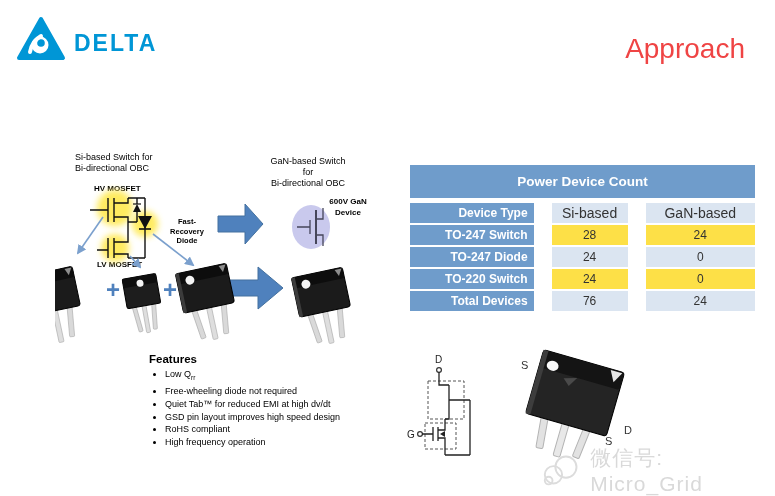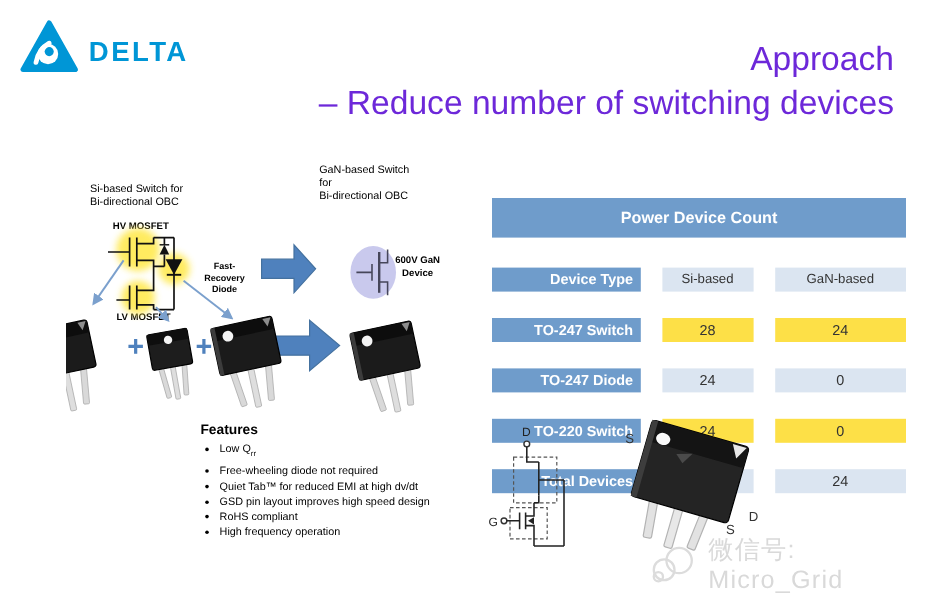--- a/index.html
+++ b/index.html
@@ -1,40 +1,40 @@
 <!DOCTYPE html>
 <html><head>
 <meta charset="utf-8">
 <style>
   html,body{margin:0;padding:0;background:#fff;}
   .slide{position:relative;width:775px;height:496px;background:#ffffff;overflow:hidden;
          font-family:"Liberation Sans", sans-serif;color:#111;}
   
   .logo{position:absolute;left:16px;top:14px;display:flex;align-items:center;}
   .logo-text{color:#0096d6;font-size:23px;font-weight:bold;letter-spacing:2px;margin-left:8px;margin-top:10px;}
-  .title{position:absolute;right:30px;top:30px;text-align:right;color:#6d28d9;
+  .title{position:absolute;right:30px;top:30px;text-align:right;color:#ef4444;
          font-size:28px;line-height:37px;white-space:nowrap;}
   
   .dlabel{position:absolute;font-weight:bold;color:#000;}
   .sec-head{font-size:9px;line-height:11px;font-weight:normal;}
   
   .pd-table{position:absolute;left:410px;top:165px;width:345px;font-size:12px;}
   .pd-title{height:33px;background:#6f9ccb;color:#fff;font-weight:bold;font-size:13.5px;
             display:flex;align-items:center;justify-content:center;}
   .pd-rows{margin-top:5px;display:flex;flex-direction:column;gap:2px;}
-  .pd-row{display:flex;gap:18px;height:20px;margin-top:20px;}
+  .pd-row{display:flex;gap:18px;height:20px;}
   .pd-cell{display:flex;align-items:center;justify-content:center;color:#333;}
   .pd-type{width:130px;background:#6f9ccb;color:#fff;font-weight:bold;justify-content:flex-end;padding-right:6px;}
   .pd-si{width:84px;}
   .pd-gan{width:121px;}
-  .row-head .pd-si,.row-head .pd-gan{background:#dbe5f1;font-size:11px;}
+  .row-head .pd-si,.row-head .pd-gan{background:#dbe5f1;font-size:14px;}
   .row-a .pd-si,.row-a .pd-gan{background:#fde047;}
   .row-b .pd-si,.row-b .pd-gan{background:#dbe5f1;}
   
-  .features{position:absolute;left:167px;top:353px;width:250px;}
+  .features{position:absolute;left:149px;top:353px;width:250px;}
   .features h3{margin:0;font-size:11.5px;color:#000;}
   .features ul{margin:3px 0 0 16px;padding:0;}
   .features li{font-size:9px;line-height:12.9px;color:#000;}
   .features sub{font-size:6.5px;}
   
   .watermark{position:absolute;left:540px;top:444px;display:flex;align-items:center;color:#d9d9d9;}
   .watermark .wm-text{font-size:21px;margin-left:6px;letter-spacing:1px;}
   svg{display:block;}
 </style>
 </head>
@@ -47,38 +47,37 @@
       <polygon points="3,44 25,5 47,44" fill="#0096d6" stroke="#0096d6" stroke-width="4" stroke-linejoin="round"></polygon>
       <circle cx="24" cy="31" r="8.5" fill="#ffffff"></circle>
       <circle cx="25" cy="29" r="3.8" fill="#0096d6"></circle>
       <path d="M14,38 Q16,27 25,22" stroke="#ffffff" stroke-width="4" fill="none" stroke-linecap="round"></path>
     </svg>
     <div class="logo-text">DELTA</div>
   </div>
 
   <div class="title">
     <div>Approach</div>
-    <div>– Reduce number of switching devices</div>
   </div>
 
   <div class="dlabel sec-head" style="left:75px;top:152px;">
     <div>Si-based Switch for</div>
     <div>Bi-directional OBC</div>
   </div>
-  <div class="dlabel sec-head" style="left:266px;top:136px;width:84px;text-align:left;">
+  <div class="dlabel sec-head" style="left:266px;top:156px;width:84px;text-align:center;">
     <div>GaN-based Switch for</div>
     <div>Bi-directional OBC</div>
   </div>
   <div class="dlabel" style="left:94px;top:184px;font-size:8px;">HV MOSFET</div>
   <div class="dlabel" style="left:97px;top:260px;font-size:8px;">LV MOSFET</div>
   <div class="dlabel" style="left:164px;top:217px;width:46px;text-align:center;font-size:7.5px;line-height:9.5px;">
     <div>Fast-Recovery</div>
     <div>Diode</div>
   </div>
-  <div class="dlabel" style="left:325px;top:211px;width:46px;text-align:center;font-size:8px;line-height:11px;">
+  <div class="dlabel" style="left:325px;top:196px;width:46px;text-align:center;font-size:8px;line-height:11px;">
     <div>600V GaN</div>
     <div>Device</div>
   </div>
   <div class="dlabel" style="left:106px;top:276px;font-size:24px;color:#4f81bd;">+</div>
   <div class="dlabel" style="left:163px;top:276px;font-size:24px;color:#4f81bd;">+</div>
 
   <svg style="position:absolute;left:55px;top:140px;" width="340" height="210" viewBox="0 0 340 210">
     <defs>
       <filter id="soft" x="-60%" y="-60%" width="220%" height="220%">
         <feGaussianBlur stdDeviation="3"></feGaussianBlur>

